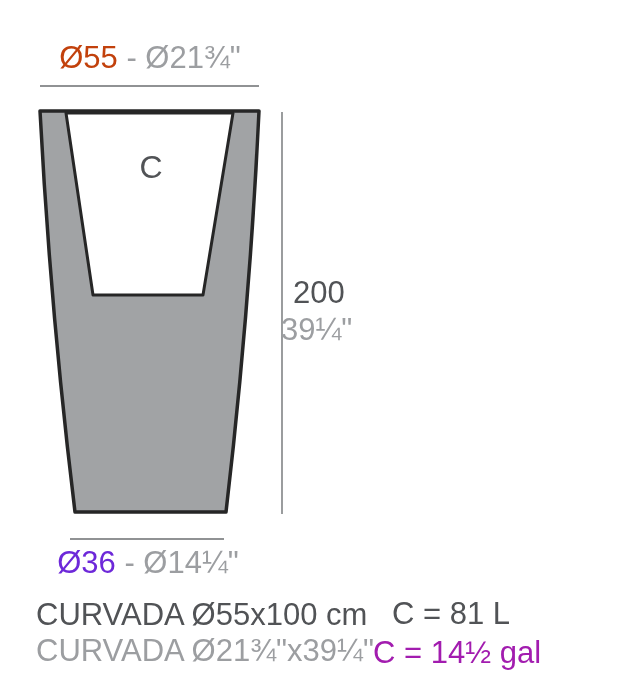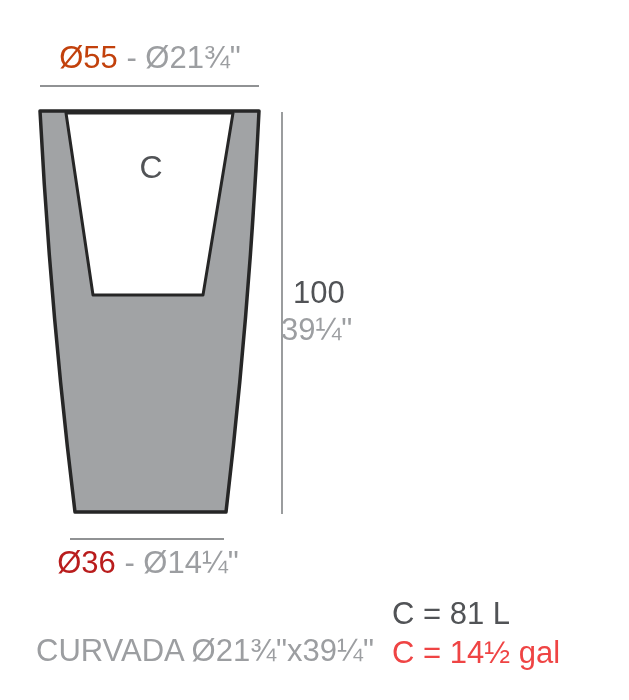--- a/index.html
+++ b/index.html
@@ -48,26 +48,27 @@
     <polygon points="66,113 233,113 203,295 93,295" stroke-width="3" stroke-linejoin="round" fill="#ffffff" stroke="#262626"></polygon>
   </svg>
 
   <div class="label centered" style="left:150px; top:42px;">
     <span style="color: #c2410c;">Ø55</span>
     <span style="color: rgb(156, 158, 161);">- Ø21¾"</span>
   </div>
 
   <div class="label cavity-label centered" style="left: 151px; top: 151px; color: rgb(81, 83, 86);">C</div>
 
-  <div class="label" style="left: 293px; top: 277px; color: rgb(81, 83, 86);">100</div>
+  <div class="label" style="left: 293px; top: 277px; color: rgb(81, 83, 86);">200</div>
   <div class="label" style="left: 281px; top: 314px; color: rgb(156, 158, 161);">39¼"</div>
 
   <div class="label centered" style="left:148px; top:547px;">
-    <span style="color: #b91c1c;">Ø36</span>
+    <span style="color: #6d28d9;">Ø36</span>
     <span style="color: rgb(156, 158, 161);">- Ø14¼"</span>
   </div>
 
+  <div class="label" style="left: 36px; top: 599px; color: rgb(81, 83, 86);">CURVADA Ø55x100 cm</div>
   <div class="label" style="left: 36px; top: 635px; color: rgb(156, 158, 161);">CURVADA Ø21¾"x39¼"</div>
 
   <div class="label" style="left: 392px; top: 598px; color: rgb(81, 83, 86);">C = 81 L</div>
-  <div class="label" style="left: 392px; top: 637px; color: #ef4444;">C = 14½ gal</div>
+  <div class="label" style="left: 373px; top: 637px; color: #a21caf;">C = 14½ gal</div>
 
 </div>
 
 </body></html>

